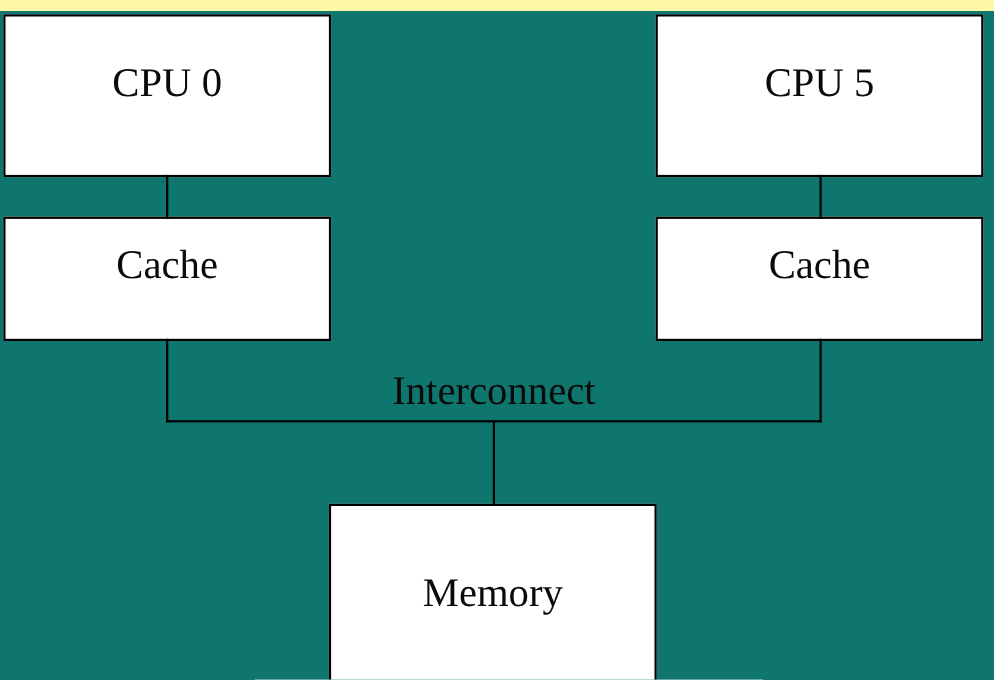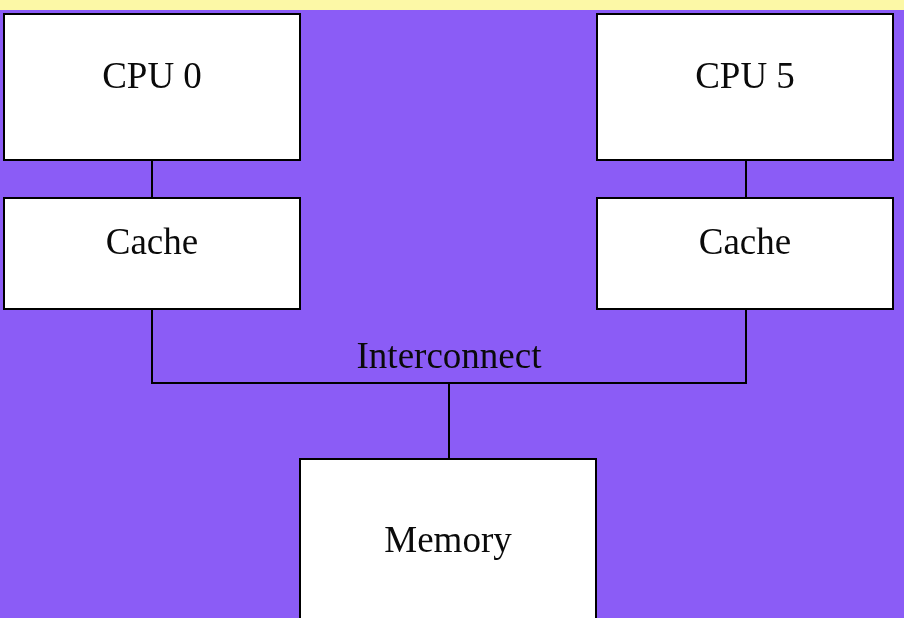--- a/index.html
+++ b/index.html
@@ -4,21 +4,21 @@
 <style>
   html, body {
     margin: 0;
     padding: 0;
     background: #ffffff;
   }
   .canvas {
     position: relative;
     width: 904px;
     height: 618px;
-    background: #8b5cf6;
+    background: #0f766e;
     overflow: hidden;
     font-family: "Liberation Serif", serif;
     color: #0a0a0a;
   }
   .highlight-bar {
     position: absolute;
     left: 0;
     top: 0;
     width: 904px;
     height: 10px;

